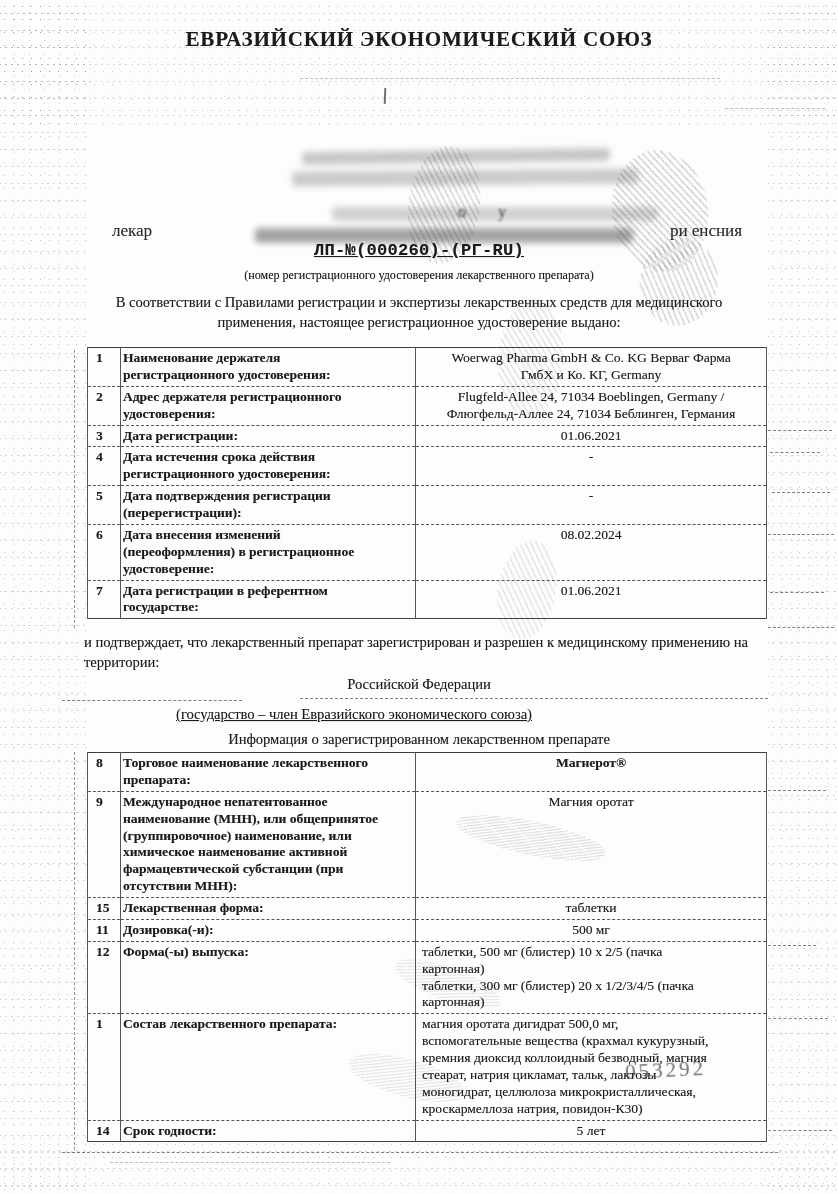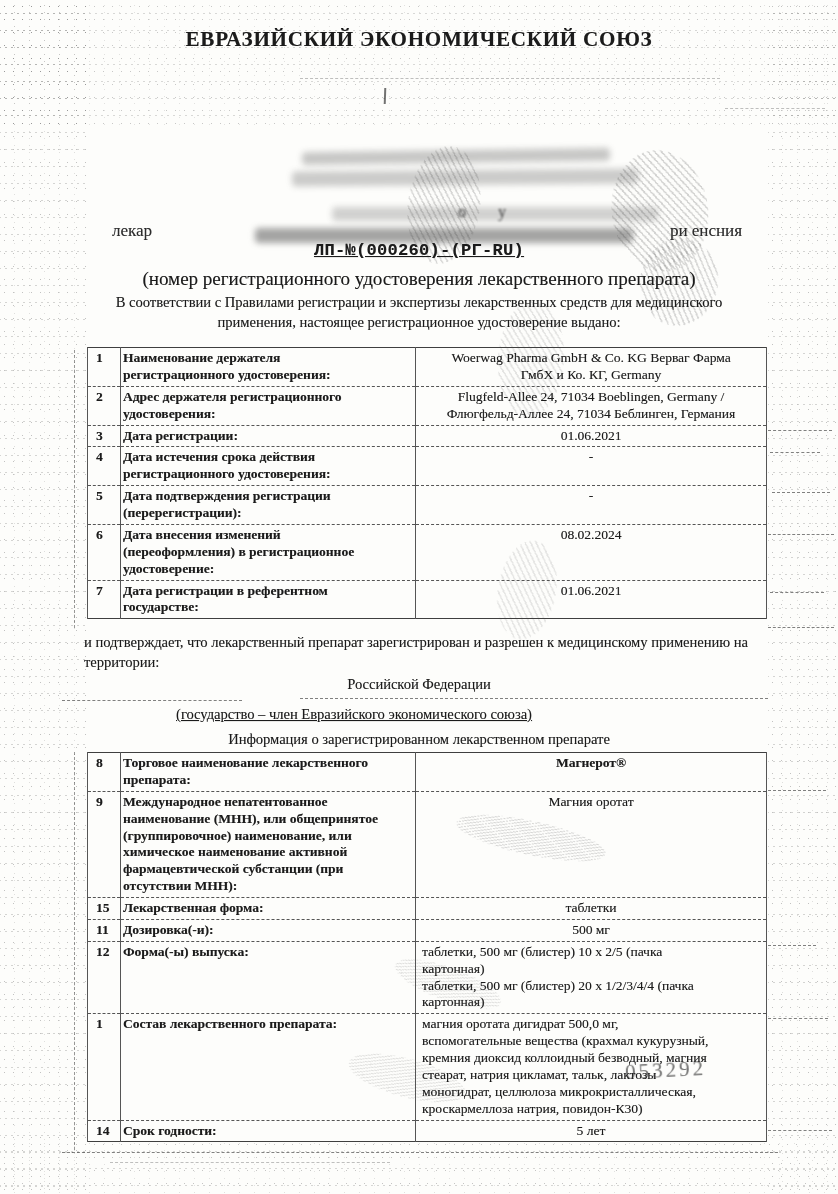--- a/index.html
+++ b/index.html
@@ -53,21 +53,21 @@
   .h2 { left:612px; top:150px; width:96px;  height:122px; transform:rotate(-8deg); opacity:.5; }
   .h3 { left:640px; top:238px; width:78px;  height:88px;  transform:rotate(12deg); opacity:.45; }
   .h4 { left:498px; top:300px; width:66px;  height:118px; transform:rotate(4deg);  opacity:.3; }
   .h5 { left:497px; top:762px; width:68px;  height:152px; transform:rotate(-78deg) scaleX(.5); opacity:.45; }
   .h6 { left:418px; top:928px; width:60px;  height:112px; transform:rotate(-70deg) scaleX(.55); opacity:.35; }
   .h7 { left:372px; top:1018px; width:70px; height:120px; transform:rotate(-75deg) scaleX(.55); opacity:.35; }
   .h8 { left:498px; top:540px;  width:58px; height:100px; transform:rotate(10deg); opacity:.28; }
 
   .regnum { position:absolute; top:241px; left:0; width:838px; text-align:center;
             font-size:17px; font-weight:bold; text-decoration:underline; letter-spacing:.3px;font-family:Liberation Mono, monospace; }
-  .regcap { position:absolute; top:268px; left:0; width:838px; text-align:center; font-size:19px; }
+  .regcap { position:absolute; top:268px; left:0; width:838px; text-align:center; font-size:12px; }
   .intro  { position:absolute; top:293px; left:104px; width:630px; margin:0;
             text-align:center; font-size:14.5px; line-height:1.35; }
 
   table.tbl { position:absolute; left:87px; border-collapse:collapse; table-layout:fixed;
               width:679px; font-size:13.5px; line-height:1.25; border:1.4px solid #3f3f3f; }
   .t1 { top:347px; }
   .t2 { top:752px; }
   .tbl td { border:1px solid #555; border-top-style:dashed; border-bottom-style:dashed;
             vertical-align:top; box-sizing:border-box; }
   .td-num { font-weight:bold; padding:2px 2px 2px 8px; }
@@ -201,21 +201,21 @@
     <tr>
       <td class="td-num">11</td>
       <td class="td-lbl">Дозировка(-и):</td>
       <td class="td-val">500 мг</td>
     </tr>
     <tr class="left">
       <td class="td-num">12</td>
       <td class="td-lbl">Форма(-ы) выпуска:</td>
       <td class="td-val">таблетки, 500 мг (блистер) 10 x 2/5 (пачка
 картонная)
-таблетки, 500 мг (блистер) 20 x 1/2/3/4/4 (пачка
+таблетки, 300 мг (блистер) 20 x 1/2/3/4/5 (пачка
 картонная)</td>
     </tr>
     <tr class="left">
       <td class="td-num">1</td>
       <td class="td-lbl">Состав лекарственного препарата:</td>
       <td class="td-val">магния оротата дигидрат 500,0 мг,
 вспомогательные вещества (крахмал кукурузный,
 кремния диоксид коллоидный безводный, магния
 стеарат, натрия цикламат, тальк, лактозы
 моногидрат, целлюлоза микрокристаллическая,

